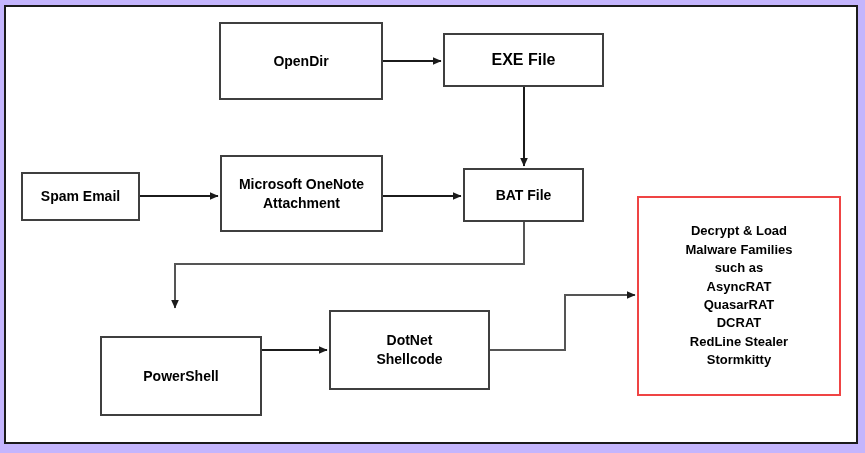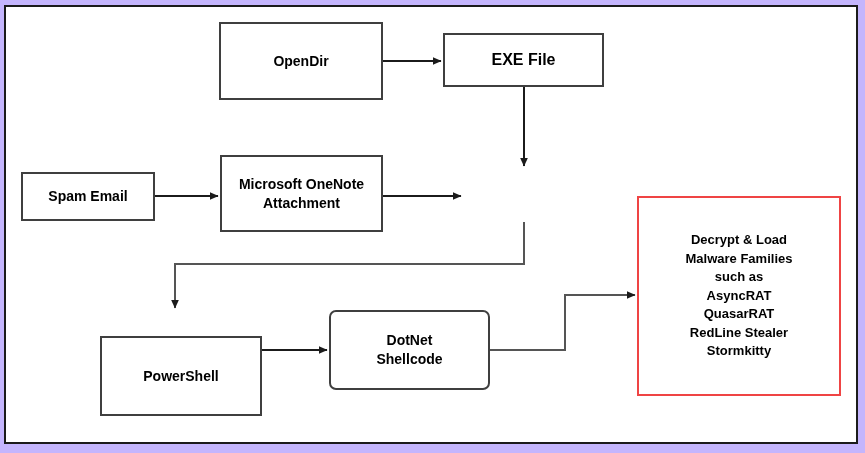--- a/index.html
+++ b/index.html
@@ -25,25 +25,25 @@
     background:#ffffff;
     display:flex;align-items:center;justify-content:center;
     text-align:center;
     color:#000000;
     font-weight:bold;
     line-height:1.35;
   }
   .node .node-label{display:block;width:100%;}
   #node-opendir{left:219px;top:22px;width:164px;height:78px;font-size:14px;}
   #node-exe{left:443px;top:33px;width:161px;height:54px;font-size:16px;}
-  #node-spam{left:21px;top:172px;width:134px;height:49px;font-size:14px;}
+  #node-spam{left:21px;top:172px;width:119px;height:49px;font-size:14px;}
   #node-onenote{left:220px;top:155px;width:163px;height:77px;font-size:14px;}
   #node-bat{left:463px;top:168px;width:121px;height:54px;font-size:14px;}
   #node-powershell{left:100px;top:310px;width:162px;height:80px;font-size:14px;margin-top:26px;}
-  #node-dotnet{left:329px;top:310px;width:161px;height:80px;font-size:14px;border-radius:7px;}
+  #node-dotnet{left:329px;top:310px;width:161px;height:80px;font-size:14px;}
   #node-malware{
     left:637px;top:196px;width:204px;height:200px;
     border:2px solid #ef4444;
     font-size:13px;
     flex-direction:column;
     justify-content:center;
   }
   #node-malware .mw-line{display:block;width:100%;font-weight:bold;line-height:1.42;}
   #node-malware .mw-family{font-weight:bold;}
   svg.connectors{
@@ -92,35 +92,39 @@
     <span class="node-label">Spam Email</span>
   </div>
 
   <div class="node" id="node-onenote">
     <span class="node-label">
       <span>Microsoft OneNote</span><br>
       <span>Attachment</span>
     </span>
   </div>
 
+  <div class="node" id="node-bat">
+    <span class="node-label">BAT File</span>
+  </div>
 
   <div class="node" id="node-powershell">
     <span class="node-label">PowerShell</span>
   </div>
 
   <div class="node" id="node-dotnet">
     <span class="node-label">
       <span>DotNet</span><br>
       <span>Shellcode</span>
     </span>
   </div>
 
   <div class="node" id="node-malware">
     <span class="mw-line">Decrypt &amp; Load</span>
     <span class="mw-line">Malware Families</span>
     <span class="mw-line">such as</span>
     <span class="mw-line mw-family">AsyncRAT</span>
     <span class="mw-line mw-family">QuasarRAT</span>
+    <span class="mw-line mw-family">DCRAT</span>
     <span class="mw-line mw-family">RedLine Stealer</span>
     <span class="mw-line mw-family">Stormkitty</span>
   </div>
 
 </div>
 
 </body></html>

